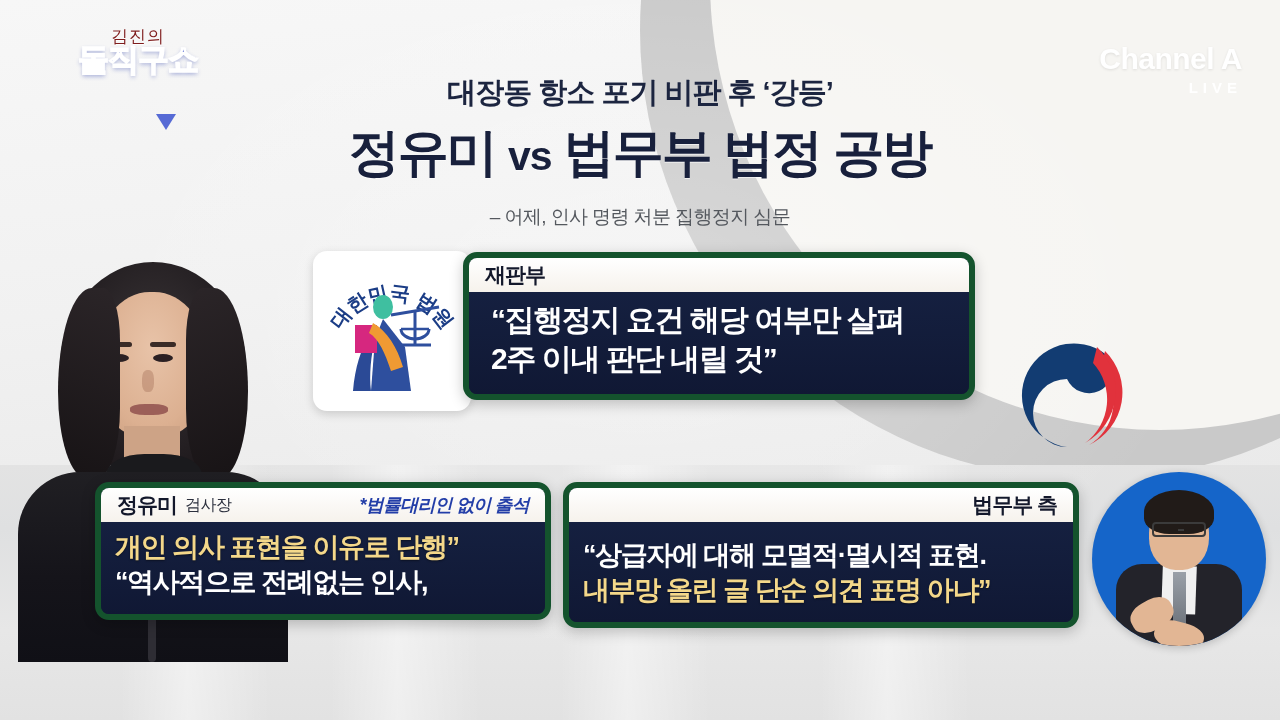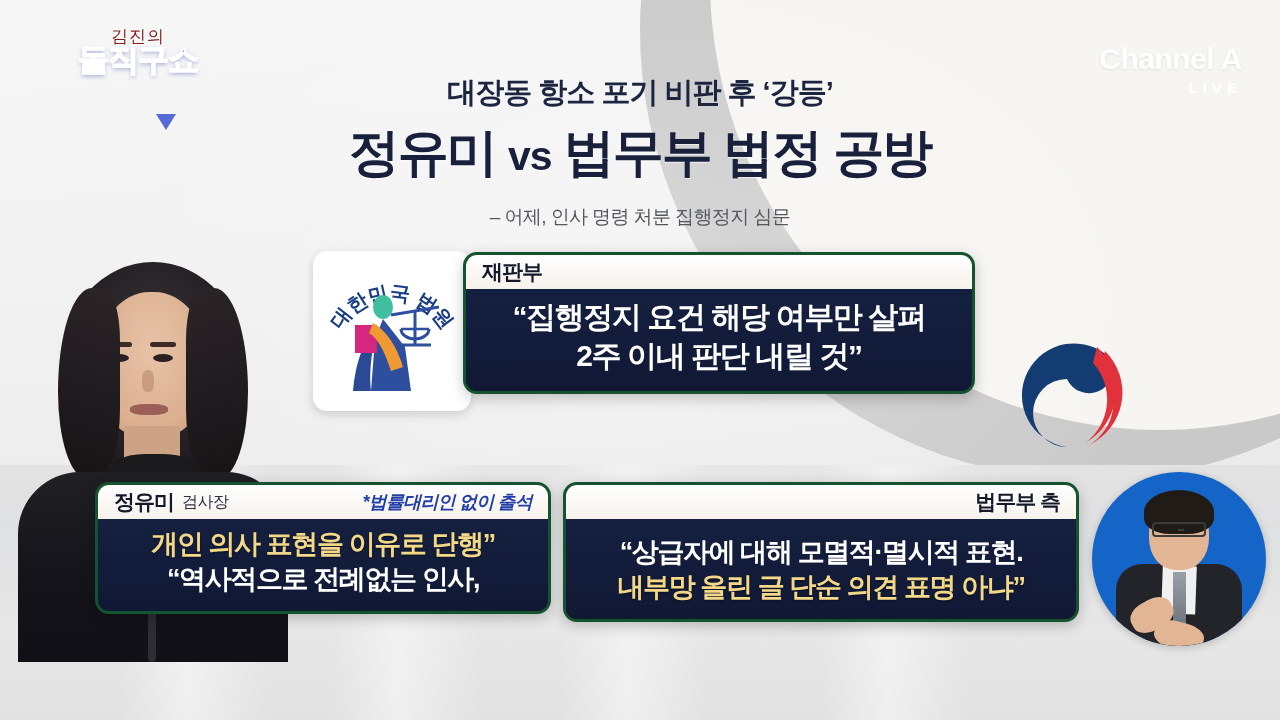--- a/index.html
+++ b/index.html
@@ -197,21 +197,21 @@
   }
   .signer .s-hand{
     position:absolute; background:#e2b694; border-radius:42%;
   }
   .signer .s-hand.a{ left:38px; top:128px; width:44px; height:30px; transform:rotate(-28deg); }
   .signer .s-hand.b{ left:62px; top:150px; width:50px; height:28px; transform:rotate(14deg); }
 
   
   .card{
     position:absolute;
-    border:3px solid #14532d;
+    border:6px solid #14532d;
     border-radius:14px;
     background:#121b38;
     box-shadow:0 4px 14px rgba(0,0,0,.22);
     overflow:hidden;
   }
   .card-head{
     background:linear-gradient(180deg,#ffffff 0%,#f6f2ec 100%);
     height:34px; display:flex; align-items:center;
     padding:0 16px; gap:8px;
   }
@@ -222,21 +222,20 @@
   .head-role{
     font-size:16px; font-weight:400; color:#2b2f3d; letter-spacing:-.5px;
   }
   .head-note{
     margin-left:auto; font-size:18px; font-weight:700; font-style:italic;
     color:#233ea8; letter-spacing:-.8px;
   }
   .card-body{
     padding:10px 18px 14px;
     background:linear-gradient(180deg,#152040 0%,#101834 100%);
-    text-align:center;
   }
   .q-line{
     font-size:29px; font-weight:700; letter-spacing:-1.4px; line-height:1.30;
     color:#ffffff; white-space:nowrap;
   }
   .q-line.gold{
     color:#f4d88a;
     text-shadow:0 1px 2px rgba(0,0,0,.45);
   }
 

